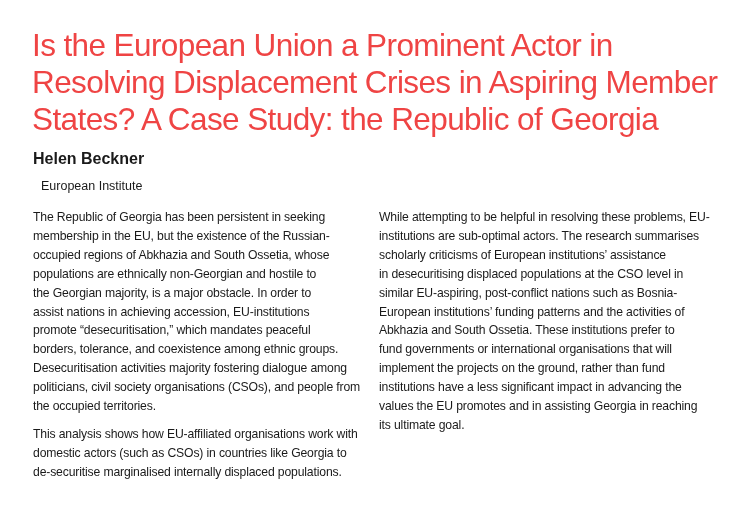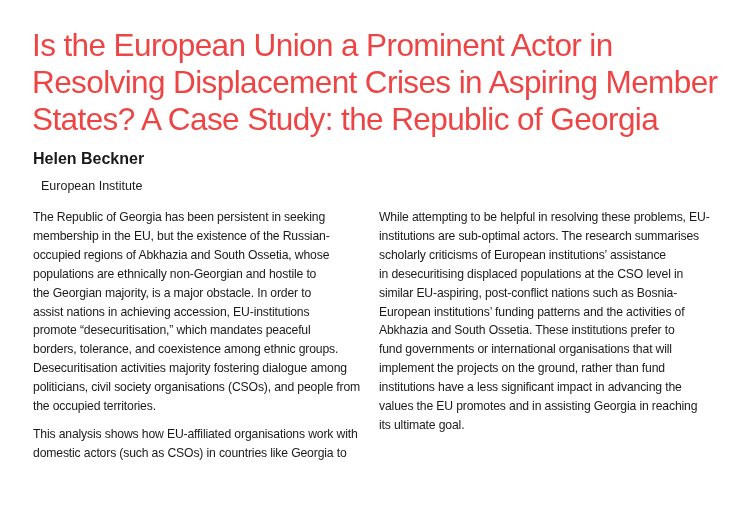--- a/index.html
+++ b/index.html
@@ -40,20 +40,21 @@
     <span class="ln">assist nations in achieving accession, EU-institutions</span>
     <span class="ln">promote “desecuritisation,” which mandates peaceful</span>
     <span class="ln">borders, tolerance, and coexistence among ethnic groups.</span>
     <span class="ln">Desecuritisation activities majority fostering dialogue among</span>
     <span class="ln">politicians, civil society organisations (CSOs), and people from</span>
     <span class="ln">the occupied territories.</span>
   </p>
   <p>
     <span class="ln">This analysis shows how EU-affiliated organisations work with</span>
     <span class="ln">domestic actors (such as CSOs) in countries like Georgia to</span>
+    <span class="ln">de-securitise marginalised internally displaced populations.</span>
   </p>
 </div>
 
 <div class="col right">
   <p>
     <span class="ln">While attempting to be helpful in resolving these problems, EU-</span>
     <span class="ln">institutions are sub-optimal actors. The research summarises</span>
     <span class="ln">scholarly criticisms of European institutions’ assistance</span>
     <span class="ln">in desecuritising displaced populations at the CSO level in</span>
     <span class="ln">similar EU-aspiring, post-conflict nations such as Bosnia-</span>

